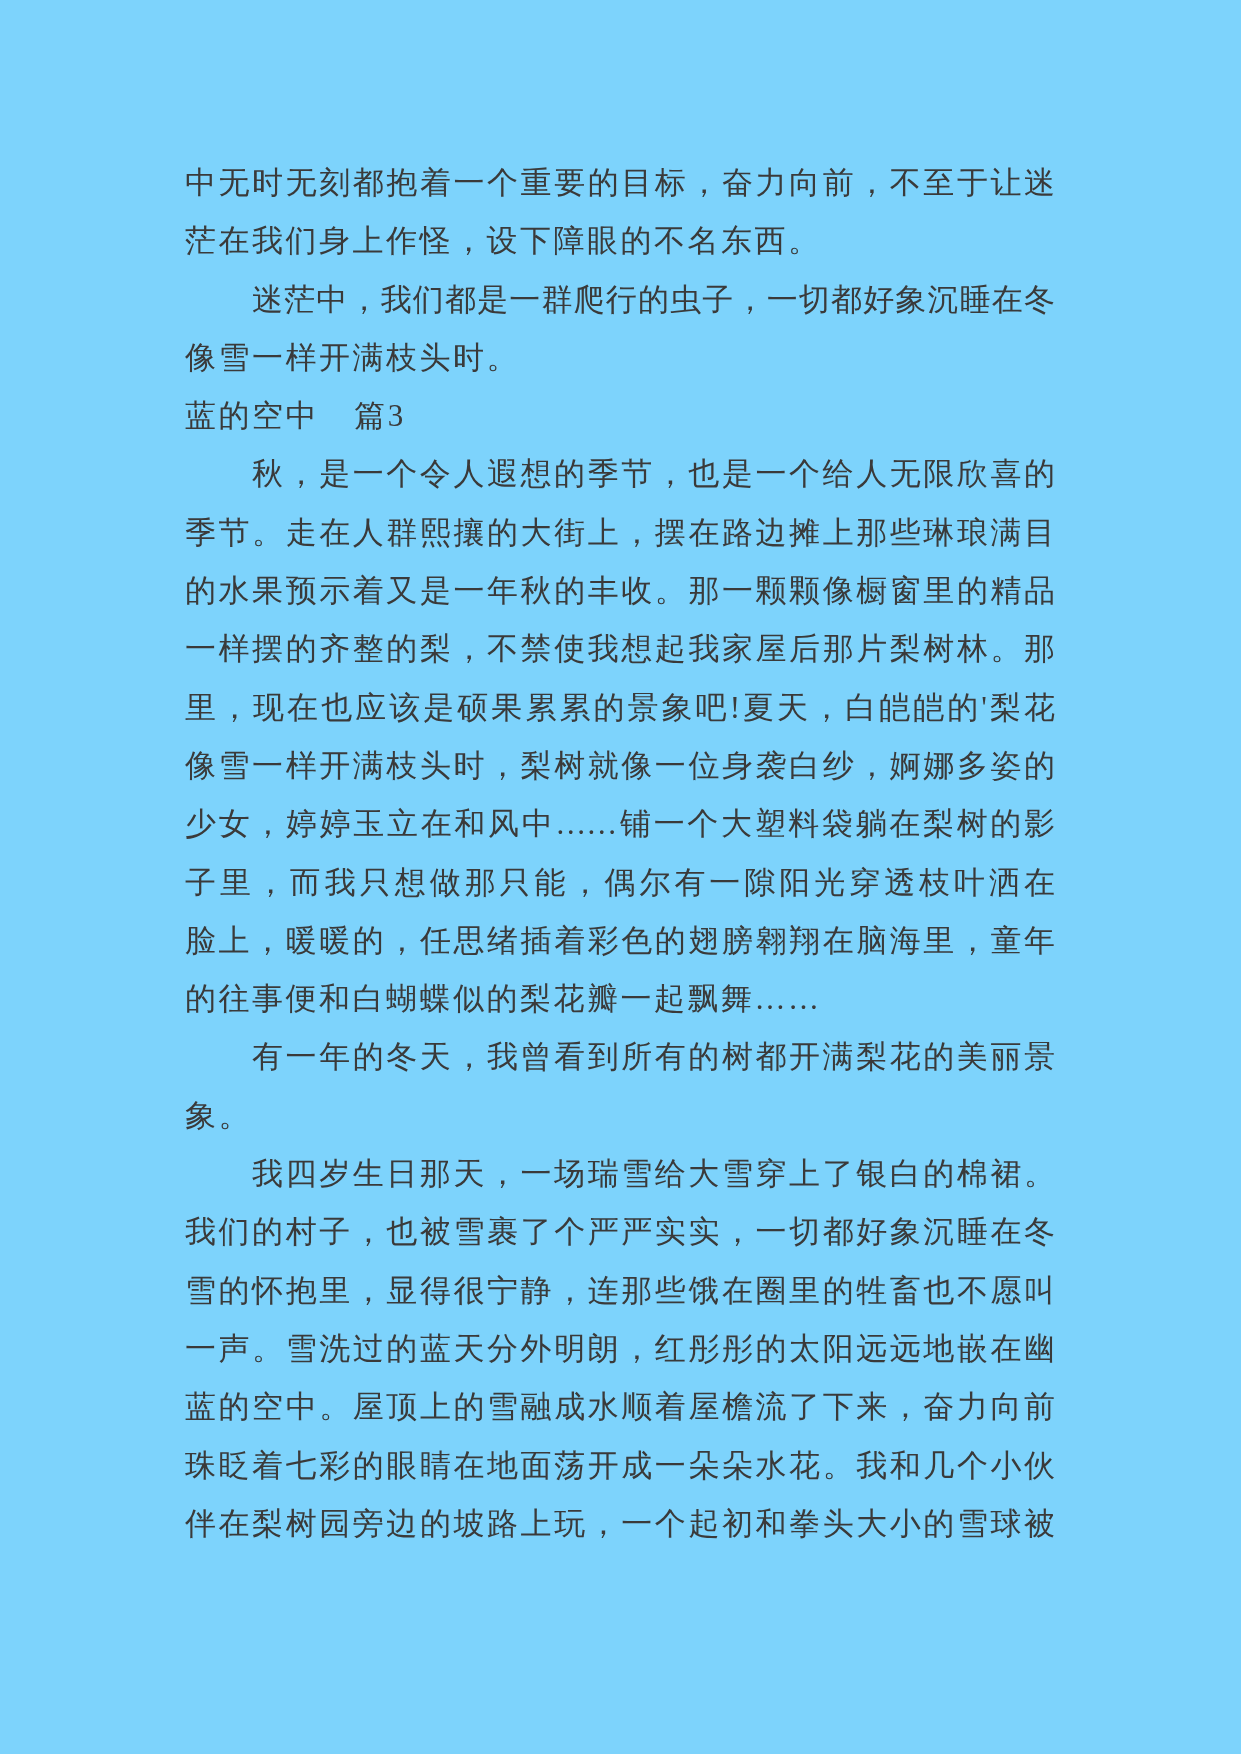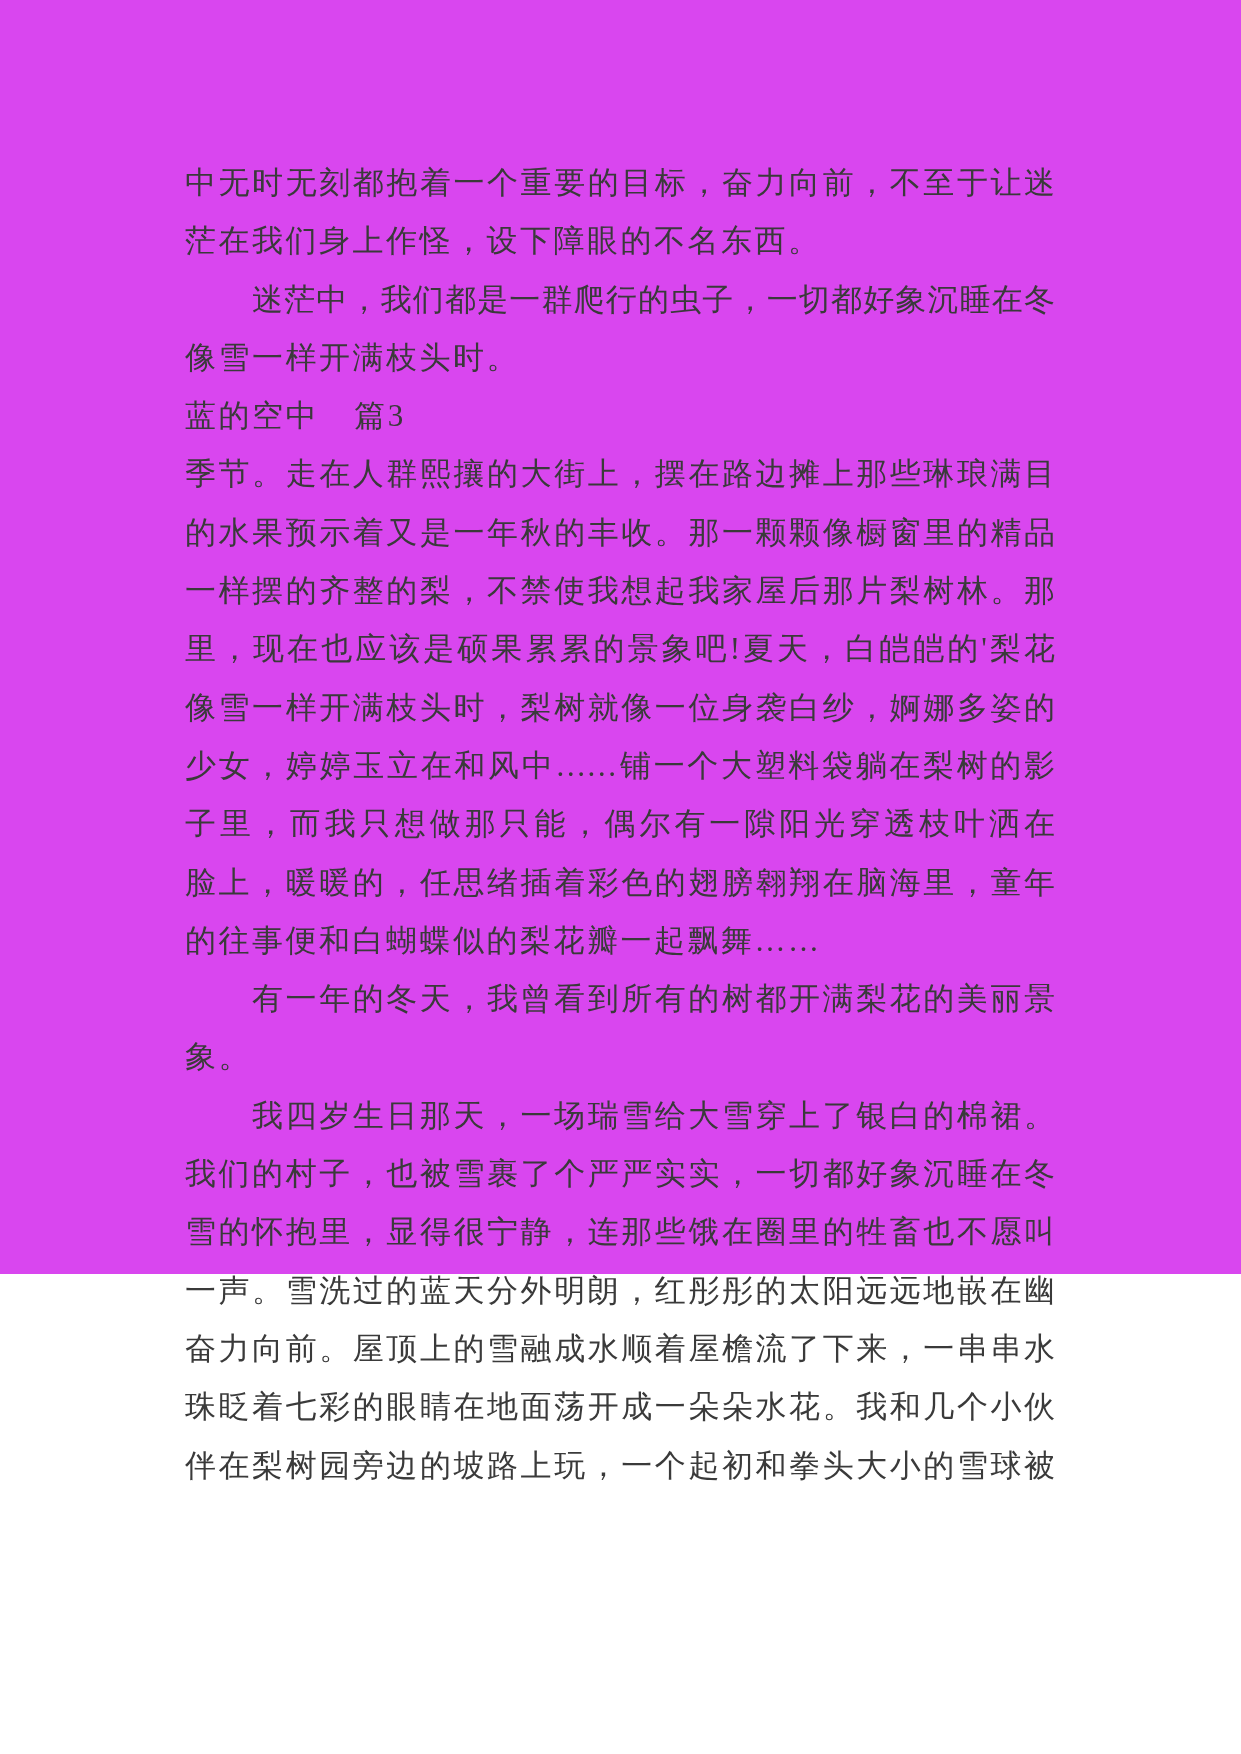--- a/index.html
+++ b/index.html
@@ -8,23 +8,23 @@
     background: #ffffff;
   }
   body {
     width: 1241px;
     height: 1754px;
     overflow: hidden;
   }
   .page {
     box-sizing: border-box;
     width: 1241px;
-    height: 1274px;
+    height: 1754px;
     padding: 154px 186px 18px 185px;
-    background: #d946ef;
+    background: #7dd3fc;
   }
   .essay-body {
     width: 870px;
   }
   .line {
     font-family: "Liberation Serif", "DejaVu Serif", serif;
     font-size: 31px;
     line-height: 58.3px;
     color: #3a3a3a;
     letter-spacing: 2.5px;
@@ -49,32 +49,33 @@
 <body>
 
 <div class="page">
   <div class="essay-body">
 
   <div class="line justify">中无时无刻都抱着一个重要的目标，奋力向前，不至于让迷</div>
       <div class="line">茫在我们身上作怪，设下障眼的不名东西。</div>
       <div class="line justify indent">迷茫中，我们都是一群爬行的虫子，一切都好象沉睡在冬</div>
       <div class="line">像雪一样开满枝头时。</div>
       <div class="line heading">蓝的空中 篇3</div>
+      <div class="line justify indent">秋，是一个令人遐想的季节，也是一个给人无限欣喜的</div>
       <div class="line justify">季节。走在人群熙攘的大街上，摆在路边摊上那些琳琅满目</div>
       <div class="line justify">的水果预示着又是一年秋的丰收。那一颗颗像橱窗里的精品</div>
       <div class="line justify">一样摆的齐整的梨，不禁使我想起我家屋后那片梨树林。那</div>
       <div class="line justify">里，现在也应该是硕果累累的景象吧!夏天，白皑皑的'梨花</div>
       <div class="line justify">像雪一样开满枝头时，梨树就像一位身袭白纱，婀娜多姿的</div>
       <div class="line justify">少女，婷婷玉立在和风中……铺一个大塑料袋躺在梨树的影</div>
       <div class="line justify">子里，而我只想做那只能，偶尔有一隙阳光穿透枝叶洒在</div>
       <div class="line justify">脸上，暖暖的，任思绪插着彩色的翅膀翱翔在脑海里，童年</div>
       <div class="line">的往事便和白蝴蝶似的梨花瓣一起飘舞……</div>
       <div class="line justify indent">有一年的冬天，我曾看到所有的树都开满梨花的美丽景</div>
       <div class="line">象。</div>
       <div class="line justify indent">我四岁生日那天，一场瑞雪给大雪穿上了银白的棉裙。</div>
       <div class="line justify">我们的村子，也被雪裹了个严严实实，一切都好象沉睡在冬</div>
       <div class="line justify">雪的怀抱里，显得很宁静，连那些饿在圈里的牲畜也不愿叫</div>
       <div class="line justify">一声。雪洗过的蓝天分外明朗，红彤彤的太阳远远地嵌在幽</div>
-      <div class="line justify">奋力向前。屋顶上的雪融成水顺着屋檐流了下来，一串串水</div>
+      <div class="line justify">蓝的空中。屋顶上的雪融成水顺着屋檐流了下来，奋力向前</div>
       <div class="line justify">珠眨着七彩的眼睛在地面荡开成一朵朵水花。我和几个小伙</div>
       <div class="line justify">伴在梨树园旁边的坡路上玩，一个起初和拳头大小的雪球被</div>
     </div>
 </div>
 
 </body></html>

